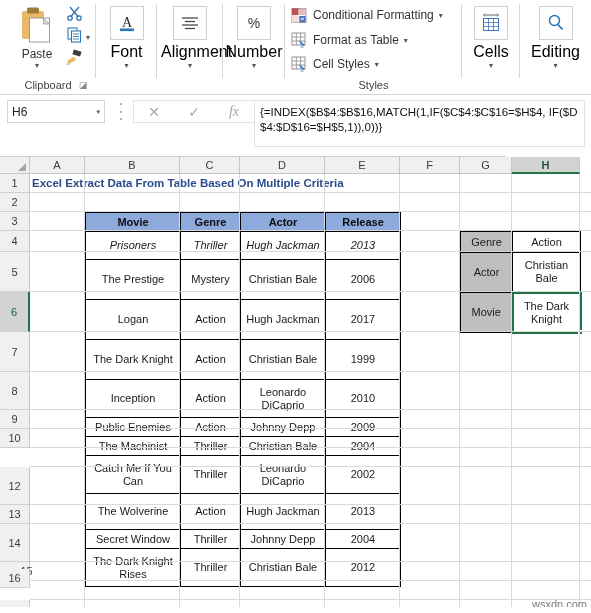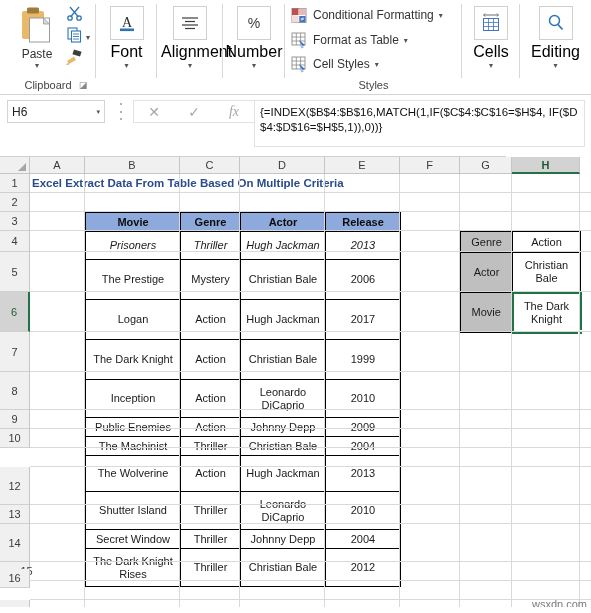--- a/index.html
+++ b/index.html
@@ -472,31 +472,31 @@
               <td>Action</td>
               <td>Johnny Depp</td>
               <td>2009</td>
             </tr>
             <tr style="height: 19px;">
               <td>The Machinist</td>
               <td>Thriller</td>
               <td>Christian Bale</td>
               <td>2004</td>
             </tr>
+            <tr style="height: 38px;">
+              <td>Catch Me If You Can</td>
+              <td>Thriller</td>
+              <td>Leonardo DiCaprio</td>
+              <td>2002</td>
+            </tr>
             <tr style="height: 36px;">
               <td>The Wolverine</td>
               <td>Action</td>
               <td>Hugh Jackman</td>
               <td>2013</td>
-            </tr>
-            <tr style="height: 38px;">
-              <td>Shutter Island</td>
-              <td>Thriller</td>
-              <td>Leonardo DiCaprio</td>
-              <td>2010</td>
             </tr>
             <tr style="height: 19px; border-radius: 8px;">
               <td>Secret Window</td>
               <td>Thriller</td>
               <td>Johnny Depp</td>
               <td>2004</td>
             </tr>
             <tr style="height: 38px;">
               <td>The Dark Knight Rises</td>
               <td>Thriller</td>

